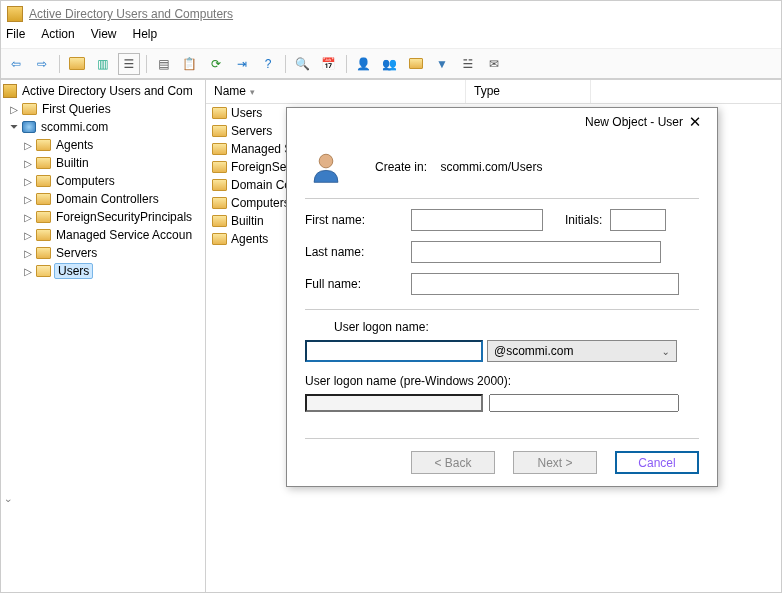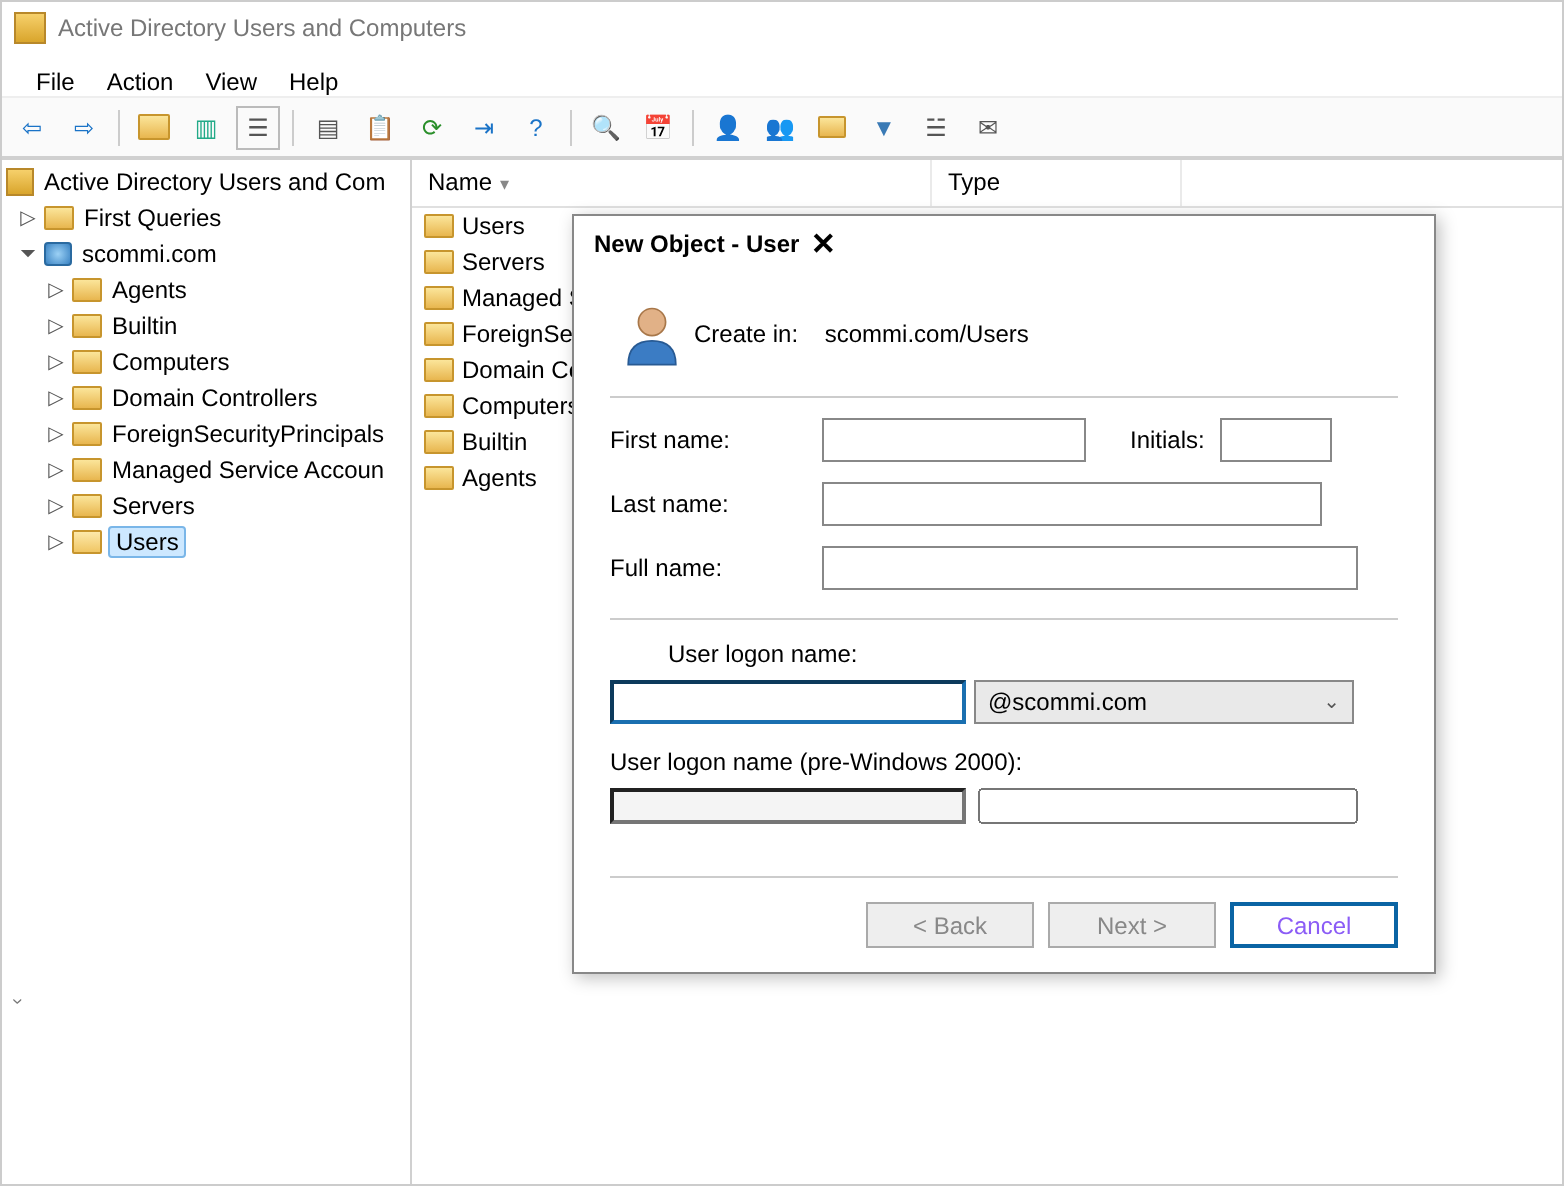--- a/index.html
+++ b/index.html
@@ -1,21 +1,21 @@
 <!DOCTYPE html>
 <html><head>
 <meta charset="utf-8">
 <style>
 * { box-sizing: border-box; margin: 0; padding: 0; font-family: "Segoe UI", Tahoma, sans-serif; font-size: 12px; }
 body { width: 782px; height: 593px; background: #fff; overflow: hidden; border: 1px solid #ccc; position: relative; }
 
-.titlebar { height: 26px; display: flex; align-items: center; padding: 0 6px; color: #777; gap: 6px; }
+.titlebar { height: 26px; display: flex; align-items: center; padding: 0 6px; color: #777; gap: 6px; text-decoration: underline; }
 .title-icon { width: 16px; height: 16px; background: linear-gradient(#f6d06b,#d9a52c); border: 1px solid #b8882a; }
 
-.menubar { height: 22px; display: flex; align-items: flex-end; padding: 0 17px; gap: 16px; border-bottom: 1px solid #eee; }
+.menubar { height: 22px; display: flex; align-items: flex-start; padding: 0 5px; gap: 16px; border-bottom: 1px solid #eee; }
 .menubar span { cursor: default; }
 
 .toolbar { height: 30px; display: flex; align-items: center; padding: 0 4px; gap: 4px; border-bottom: 1px solid #d0d0d0; background: #fafafa; }
 .tbtn { width: 22px; height: 22px; display: flex; align-items: center; justify-content: center; color: #555; border: 1px solid transparent; }
 .tsep { width: 1px; height: 18px; background: #ccc; margin: 0 2px; }
 
 .workarea { position: absolute; top: 78px; bottom: 0; left: 0; right: 0; display: flex; border-top: 1px solid #d0d0d0; }
 
 .tree { width: 205px; border-right: 1px solid #d0d0d0; padding: 2px 0; overflow: hidden; }
 .tree-item { display: flex; align-items: center; height: 18px; padding-right: 4px; gap: 3px; white-space: nowrap; }
@@ -28,32 +28,32 @@
 
 .list { flex: 1; position: relative; }
 .list-header { height: 24px; display: flex; border-bottom: 1px solid #e0e0e0; background: #fff; }
 .col { padding: 4px 8px; border-right: 1px solid #eaeaea; position: relative; }
 .col.sort::after { content:"▾"; font-size:9px; color:#888; margin-left:4px;}
 .list-body .row { display: flex; align-items: center; height: 18px; }
 .list-body .cell { padding: 0 6px; white-space: nowrap; overflow: hidden; }
 
 
 .dialog { position: absolute; left: 285px; top: 106px; width: 432px; height: 380px; background: #fff; border: 1px solid #888; box-shadow: 2px 2px 8px rgba(0,0,0,.25); z-index: 10; }
-.dlg-title { height: 28px; display: flex; align-items: center; justify-content: flex-start; padding: 1px 10px; font-size: 12.5px; font-weight: bold; }
+.dlg-title { height: 28px; display: flex; align-items: center; justify-content: flex-end; padding: 1px 10px; font-size: 12.5px; }
 .dlg-close { font-size: 15px; width: 24px; text-align: center; }
 .dlg-body { padding: 6px 18px 10px 18px; }
-.dlg-head { display: flex; align-items: center; gap: 4px; padding: 8px 0 14px 4px; border-bottom: 1px solid #ccc; }
+.dlg-head { display: flex; align-items: center; gap: 32px; padding: 8px 0 14px 4px; border-bottom: 1px solid #ccc; }
 .user-icon { width: 34px; height: 34px; display:flex; align-items:center; justify-content:center;}
 .user-icon svg { width:34px; height:34px; }
 .form-row { display: flex; align-items: center; margin-top: 10px; }
 .form-row label { width: 106px; }
 .form-row input[type=text] { height: 22px; border: 1px solid #888; padding: 0 4px; background:#fff; }
 .sep-line { border-top: 1px solid #ccc; margin: 14px 0 10px 0; }
 .select { height: 22px; border: 1px solid #888; background: #e9e9e9; display: flex; align-items: center; justify-content: space-between; padding: 0 6px; }
-.dlg-footer { position: absolute; bottom: 12px; right: 18px; left:18px; display: flex; justify-content: flex-end; gap: 7px; border-top:1px solid #ccc; padding-top:12px;}
+.dlg-footer { position: absolute; bottom: 12px; right: 18px; left:18px; display: flex; justify-content: flex-end; gap: 18px; border-top:1px solid #ccc; padding-top:12px;}
 .btn { width: 84px; height: 23px; border: 1px solid #aaa; background: #e8e8e8; display: flex; align-items: center; justify-content: center; }
 .btn.disabled { color: #888; background: #eee; }
 .btn.primary { border: 2px solid #0a64a4; background: #fff; color:#8b5cf6; }
 
 .splitter-handle { position:absolute; left:2px; bottom:90px; font-size:10px; color:#777; writing-mode:vertical-rl; }
 </style>
 </head>
 <body>
 
 <div class="titlebar">

